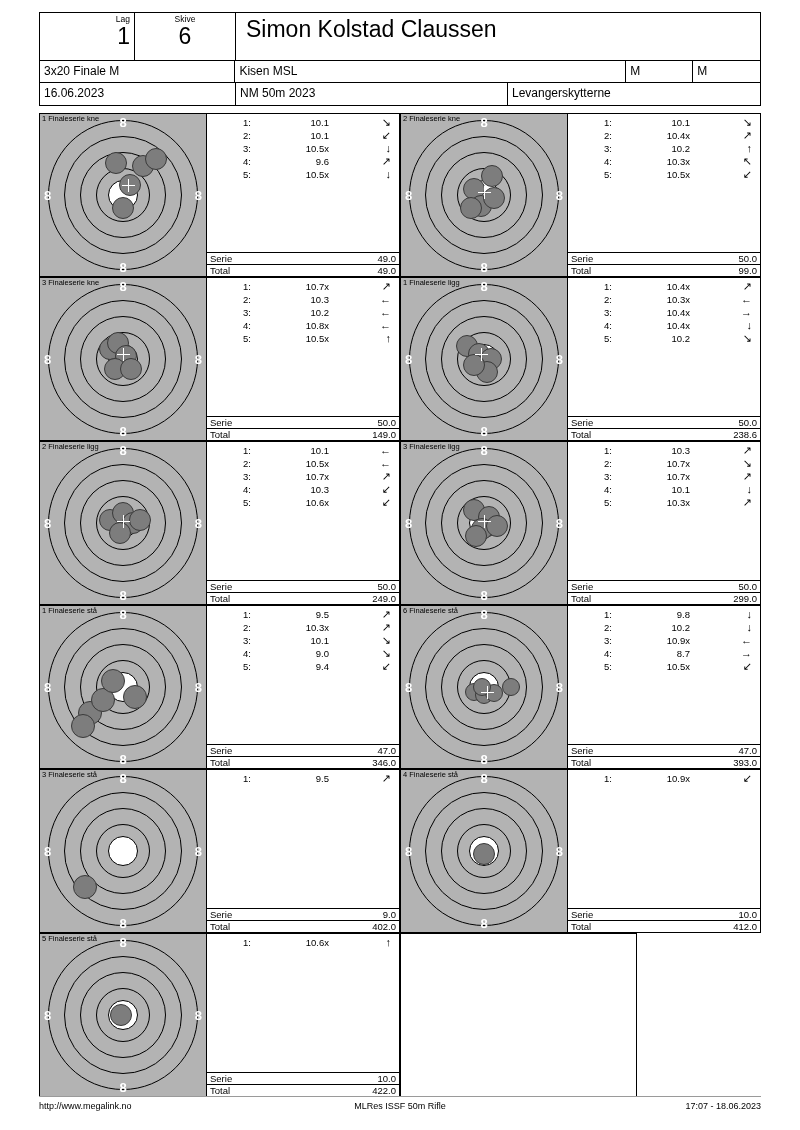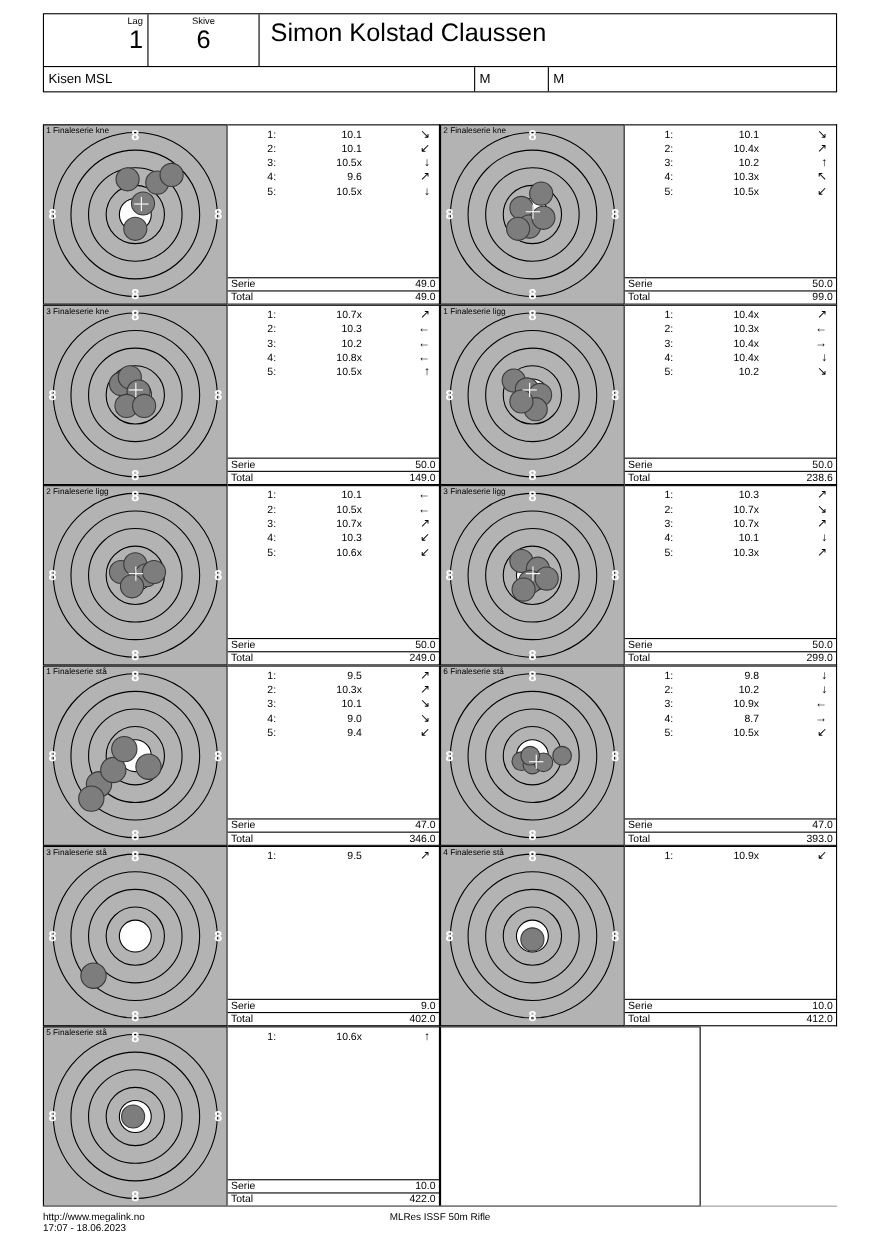--- a/index.html
+++ b/index.html
@@ -60,21 +60,21 @@
   .shots{position:absolute;left:0;top:2px;width:100%;}
   .shotline{display:flex;align-items:center;height:13px;font-size:9.5px;}
   .sn{width:44px;text-align:right;padding-right:4px;}
   .sv{width:62px;text-align:right;padding-left:12px;}
   .sarrow{flex:1;text-align:right;padding-right:8px;font-size:11px;line-height:11px;}
   .totals{position:absolute;left:0;bottom:0;width:100%;}
   .trow{display:flex;justify-content:space-between;border-top:1px solid #000;font-size:9.5px;height:12px;line-height:12px;padding:0 3px;box-sizing:border-box;}
   .blank-blk{width:361px;height:164px;box-sizing:border-box;border-top:1px solid #000;border-right:1px solid #000;border-bottom:1px solid #000;border-left:1px solid #000;background:#fff;}
 
   
-  .footer{position:absolute;left:39px;top:1096px;width:722px;border-top:1px solid #9a9a9a;padding-top:4px;display:flex;justify-content:space-between;font-size:9px;color:#000;flex-direction:column;}
+  .footer{position:absolute;left:39px;top:1096px;width:722px;border-top:1px solid #9a9a9a;padding-top:4px;display:flex;justify-content:space-between;font-size:9px;color:#000;}
   .footer .mid{position:absolute;left:0;right:0;text-align:center;}
 </style>
 </head>
 <body>
 
 <div class="page">
 
   <div class="header">
     <div class="hrow r1">
       <div class="hcell c-lag">
@@ -83,28 +83,42 @@
       </div>
       <div class="hcell c-skive">
         <div class="hlabel">Skive</div>
         <div class="hbig">6</div>
       </div>
       <div class="hcell c-name">
         <div class="hname">Simon Kolstad Claussen</div>
       </div>
     </div>
     <div class="hrow r2">
+      <div class="hcell c-klasse">
+        <div class="htext">3x20 Finale M</div>
+      </div>
       <div class="hcell c-vaapen">
         <div class="htext">Kisen MSL</div>
       </div>
       <div class="hcell c-m1">
         <div class="htext">M</div>
       </div>
       <div class="hcell c-m2">
         <div class="htext">M</div>
+      </div>
+    </div>
+    <div class="hrow r3">
+      <div class="hcell c-date">
+        <div class="htext">16.06.2023</div>
+      </div>
+      <div class="hcell c-stevne">
+        <div class="htext">NM 50m 2023</div>
+      </div>
+      <div class="hcell c-klubb">
+        <div class="htext">Levangerskytterne</div>
       </div>
     </div>
   </div>
 
   <div class="grid" id="grid">
       <div class="gridrow">
         <div class="block">
           <div class="tgt">
             <div class="tlabel">1 Finaleserie kne</div>
             <div class="ring" style="width: 150px; height: 150px;"></div>

